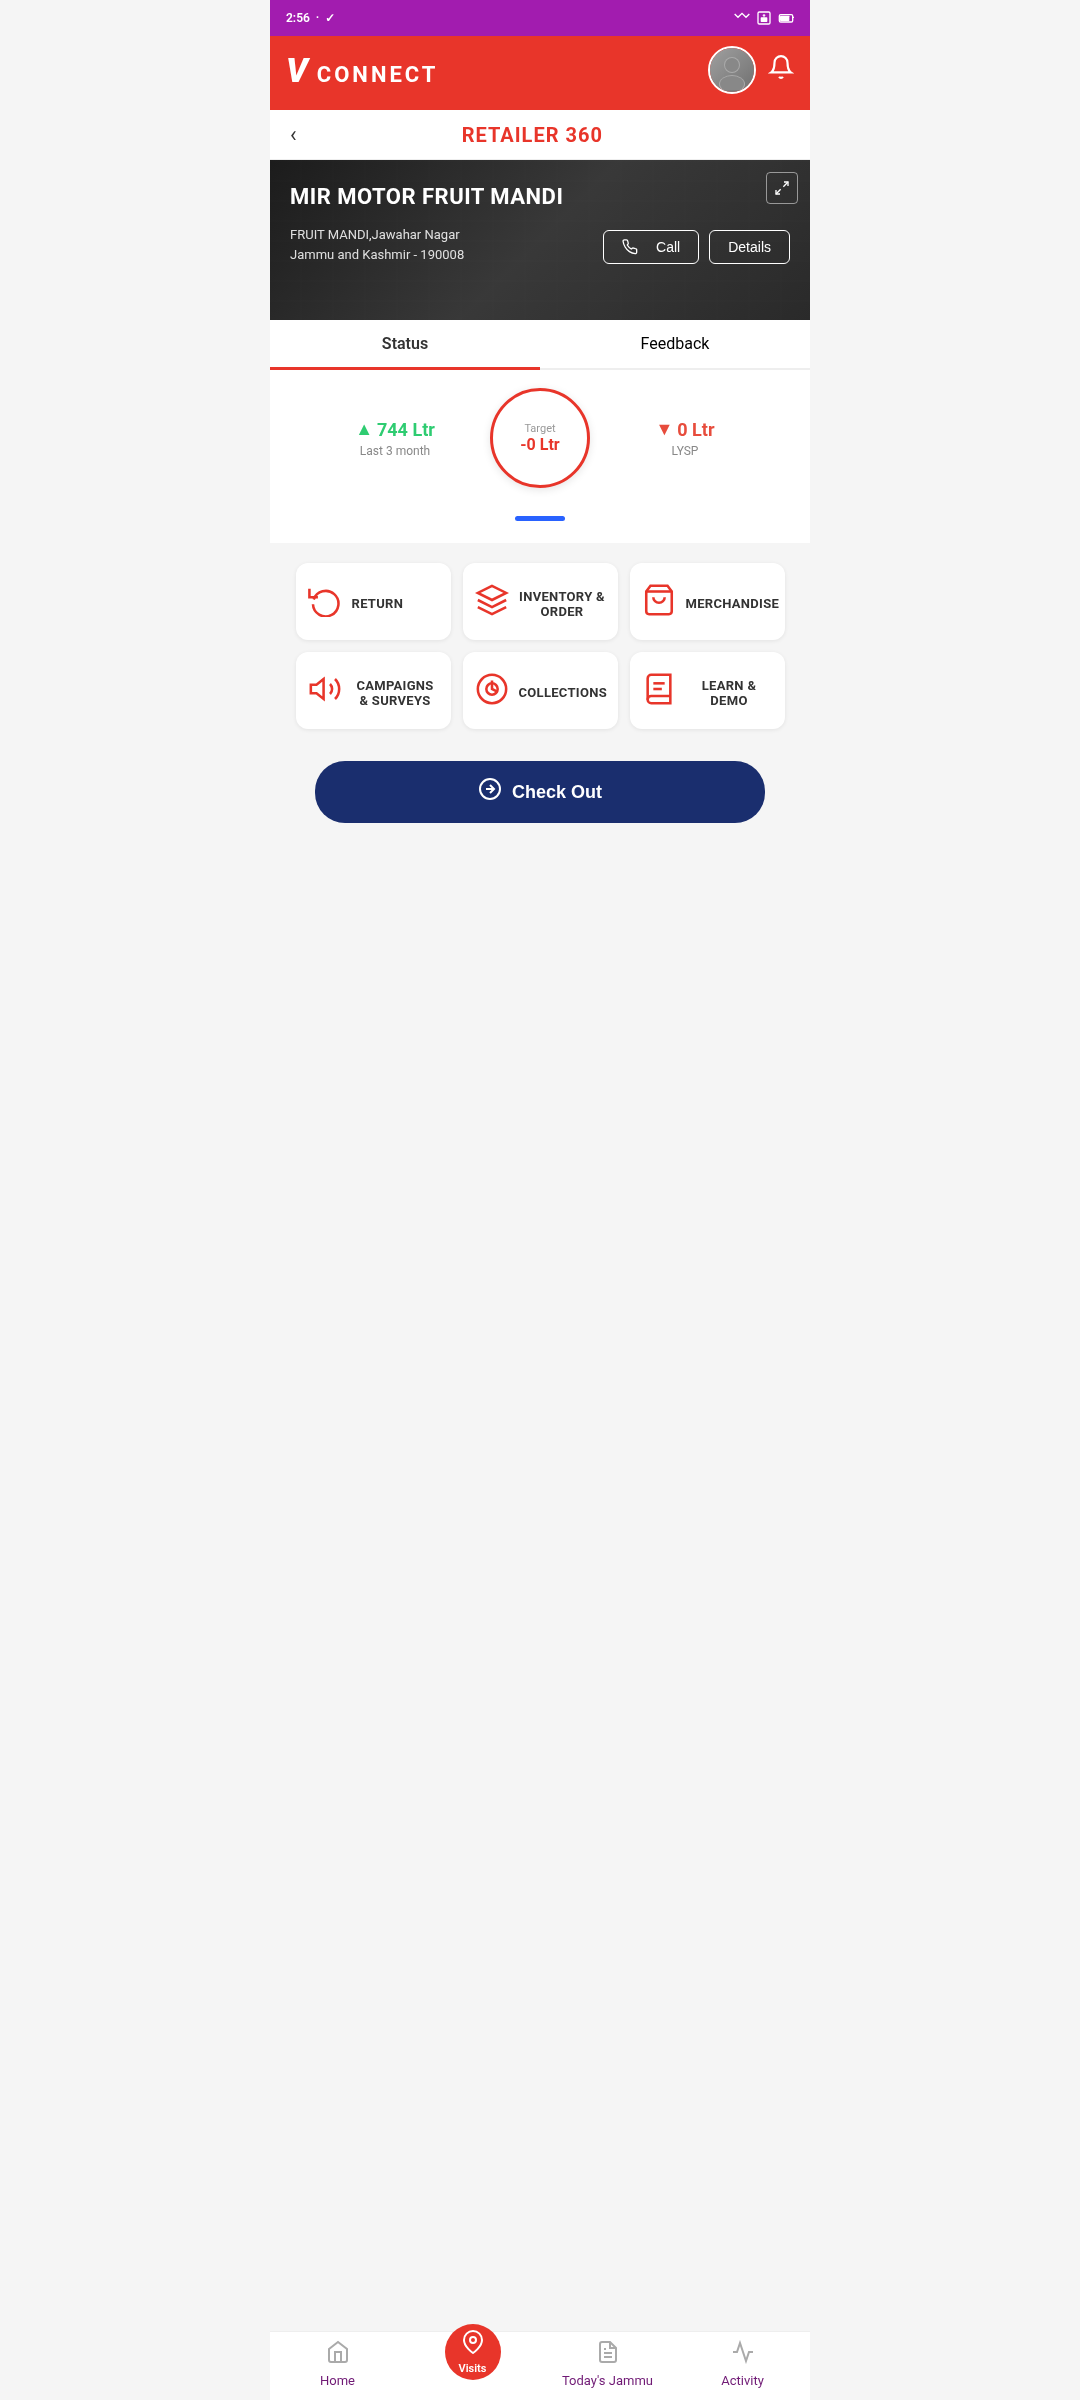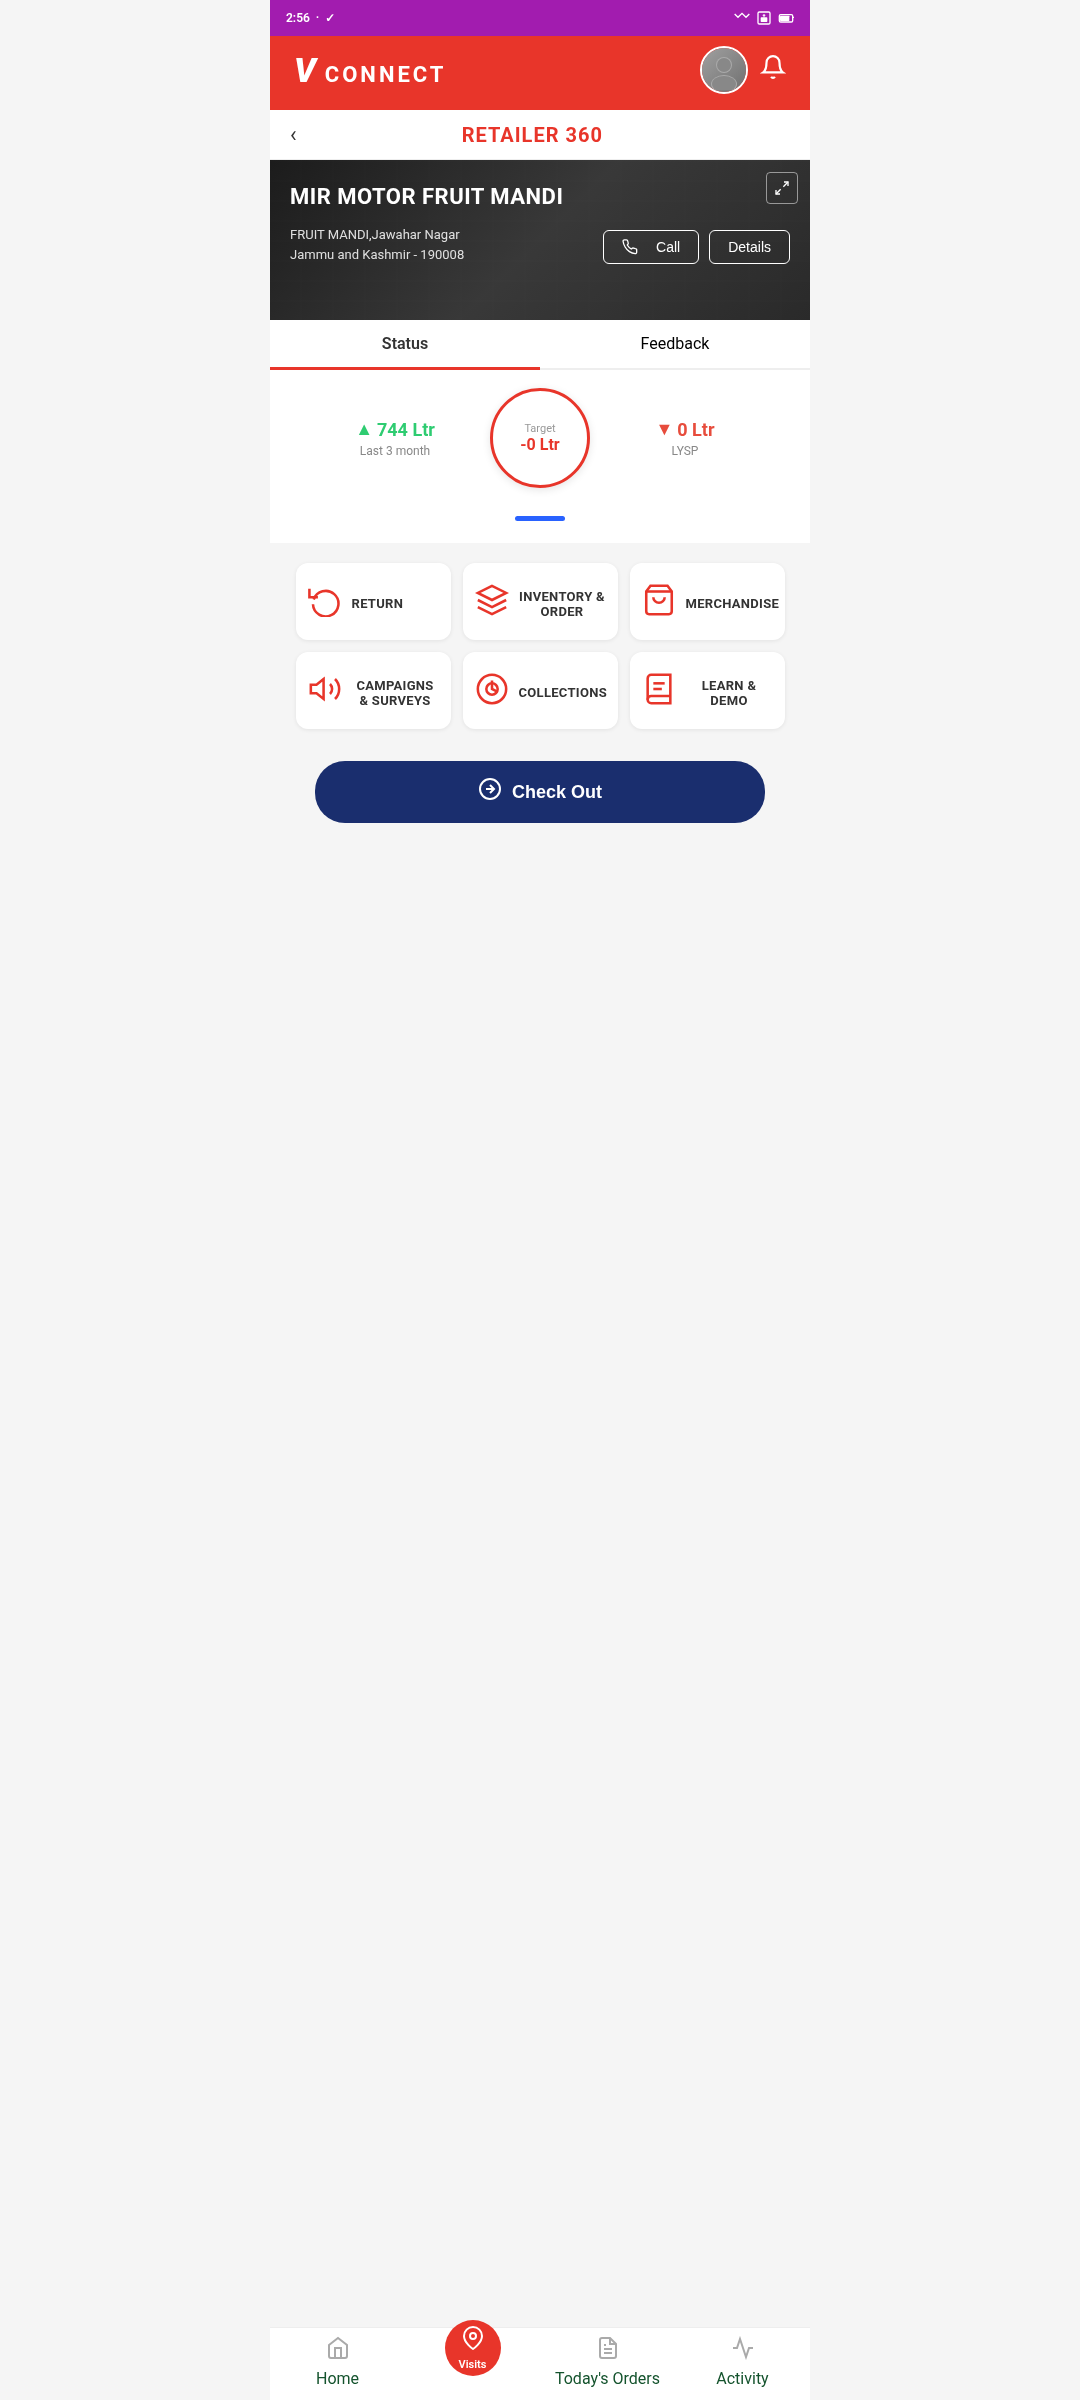--- a/index.html
+++ b/index.html
@@ -23,21 +23,21 @@
       padding: 8px 16px;
       height: 36px;
     }
     .status-bar-left { font-size: 12px; font-weight: 600; display: flex; align-items: center; gap: 6px; }
     .status-bar-right { display: flex; align-items: center; gap: 6px; }
     .status-bar-right svg { width: 16px; height: 16px; fill: white; }
 
     
     .header {
       background: #e8352a;
-      padding: 10px 24px 16px;
+      padding: 10px 16px 16px;
       display: flex;
       justify-content: space-between;
       align-items: center;
     }
     .logo-text {
       color: white;
       font-size: 28px;
       font-weight: 800;
       letter-spacing: 1px;
     }
@@ -327,21 +327,21 @@
       border-radius: 50%;
       width: 56px; height: 56px;
       display: flex; flex-direction: column;
       align-items: center; justify-content: center;
       gap: 3px;
       margin-top: -16px;
       color: white;
     }
     .nav-item-active-bg .nav-item-icon { font-size: 22px; color: white; }
     .nav-item-active-bg .nav-label { font-size: 11px; color: white; font-weight: 600; }
-    .nav-label { font-size: 16px; color: #14532d; }
+    .nav-label { font-size: 13px; color: #701a75; }
 
     .arrow-up { color: #2ecc71; }
     .arrow-down { color: #e74c3c; }
   </style>
 </head>
 <body>
 
 <div class="status-bar">
   <div class="status-bar-left">
     <span>2:56</span>
@@ -566,21 +566,21 @@
   <div class="nav-item">
     <div class="nav-item-icon">
       <svg viewBox="0 0 24 24" width="24" height="24" stroke="#aaa" fill="none" stroke-width="2">
         <path d="M14 2H6a2 2 0 0 0-2 2v16a2 2 0 0 0 2 2h12a2 2 0 0 0 2-2V8z"></path>
         <polyline points="14 2 14 8 20 8"></polyline>
         <line x1="16" y1="13" x2="8" y2="13"></line>
         <line x1="16" y1="17" x2="8" y2="17"></line>
         <polyline points="10 9 9 9 8 9"></polyline>
       </svg>
     </div>
-    <span class="nav-label">Today's Orders</span>
+    <span class="nav-label">Today's Jammu</span>
   </div>
   <div class="nav-item">
     <div class="nav-item-icon">
       <svg viewBox="0 0 24 24" width="24" height="24" stroke="#aaa" fill="none" stroke-width="2">
         <polyline points="22 12 18 12 15 21 9 3 6 12 2 12"></polyline>
       </svg>
     </div>
     <span class="nav-label">Activity</span>
   </div>
 </div>

